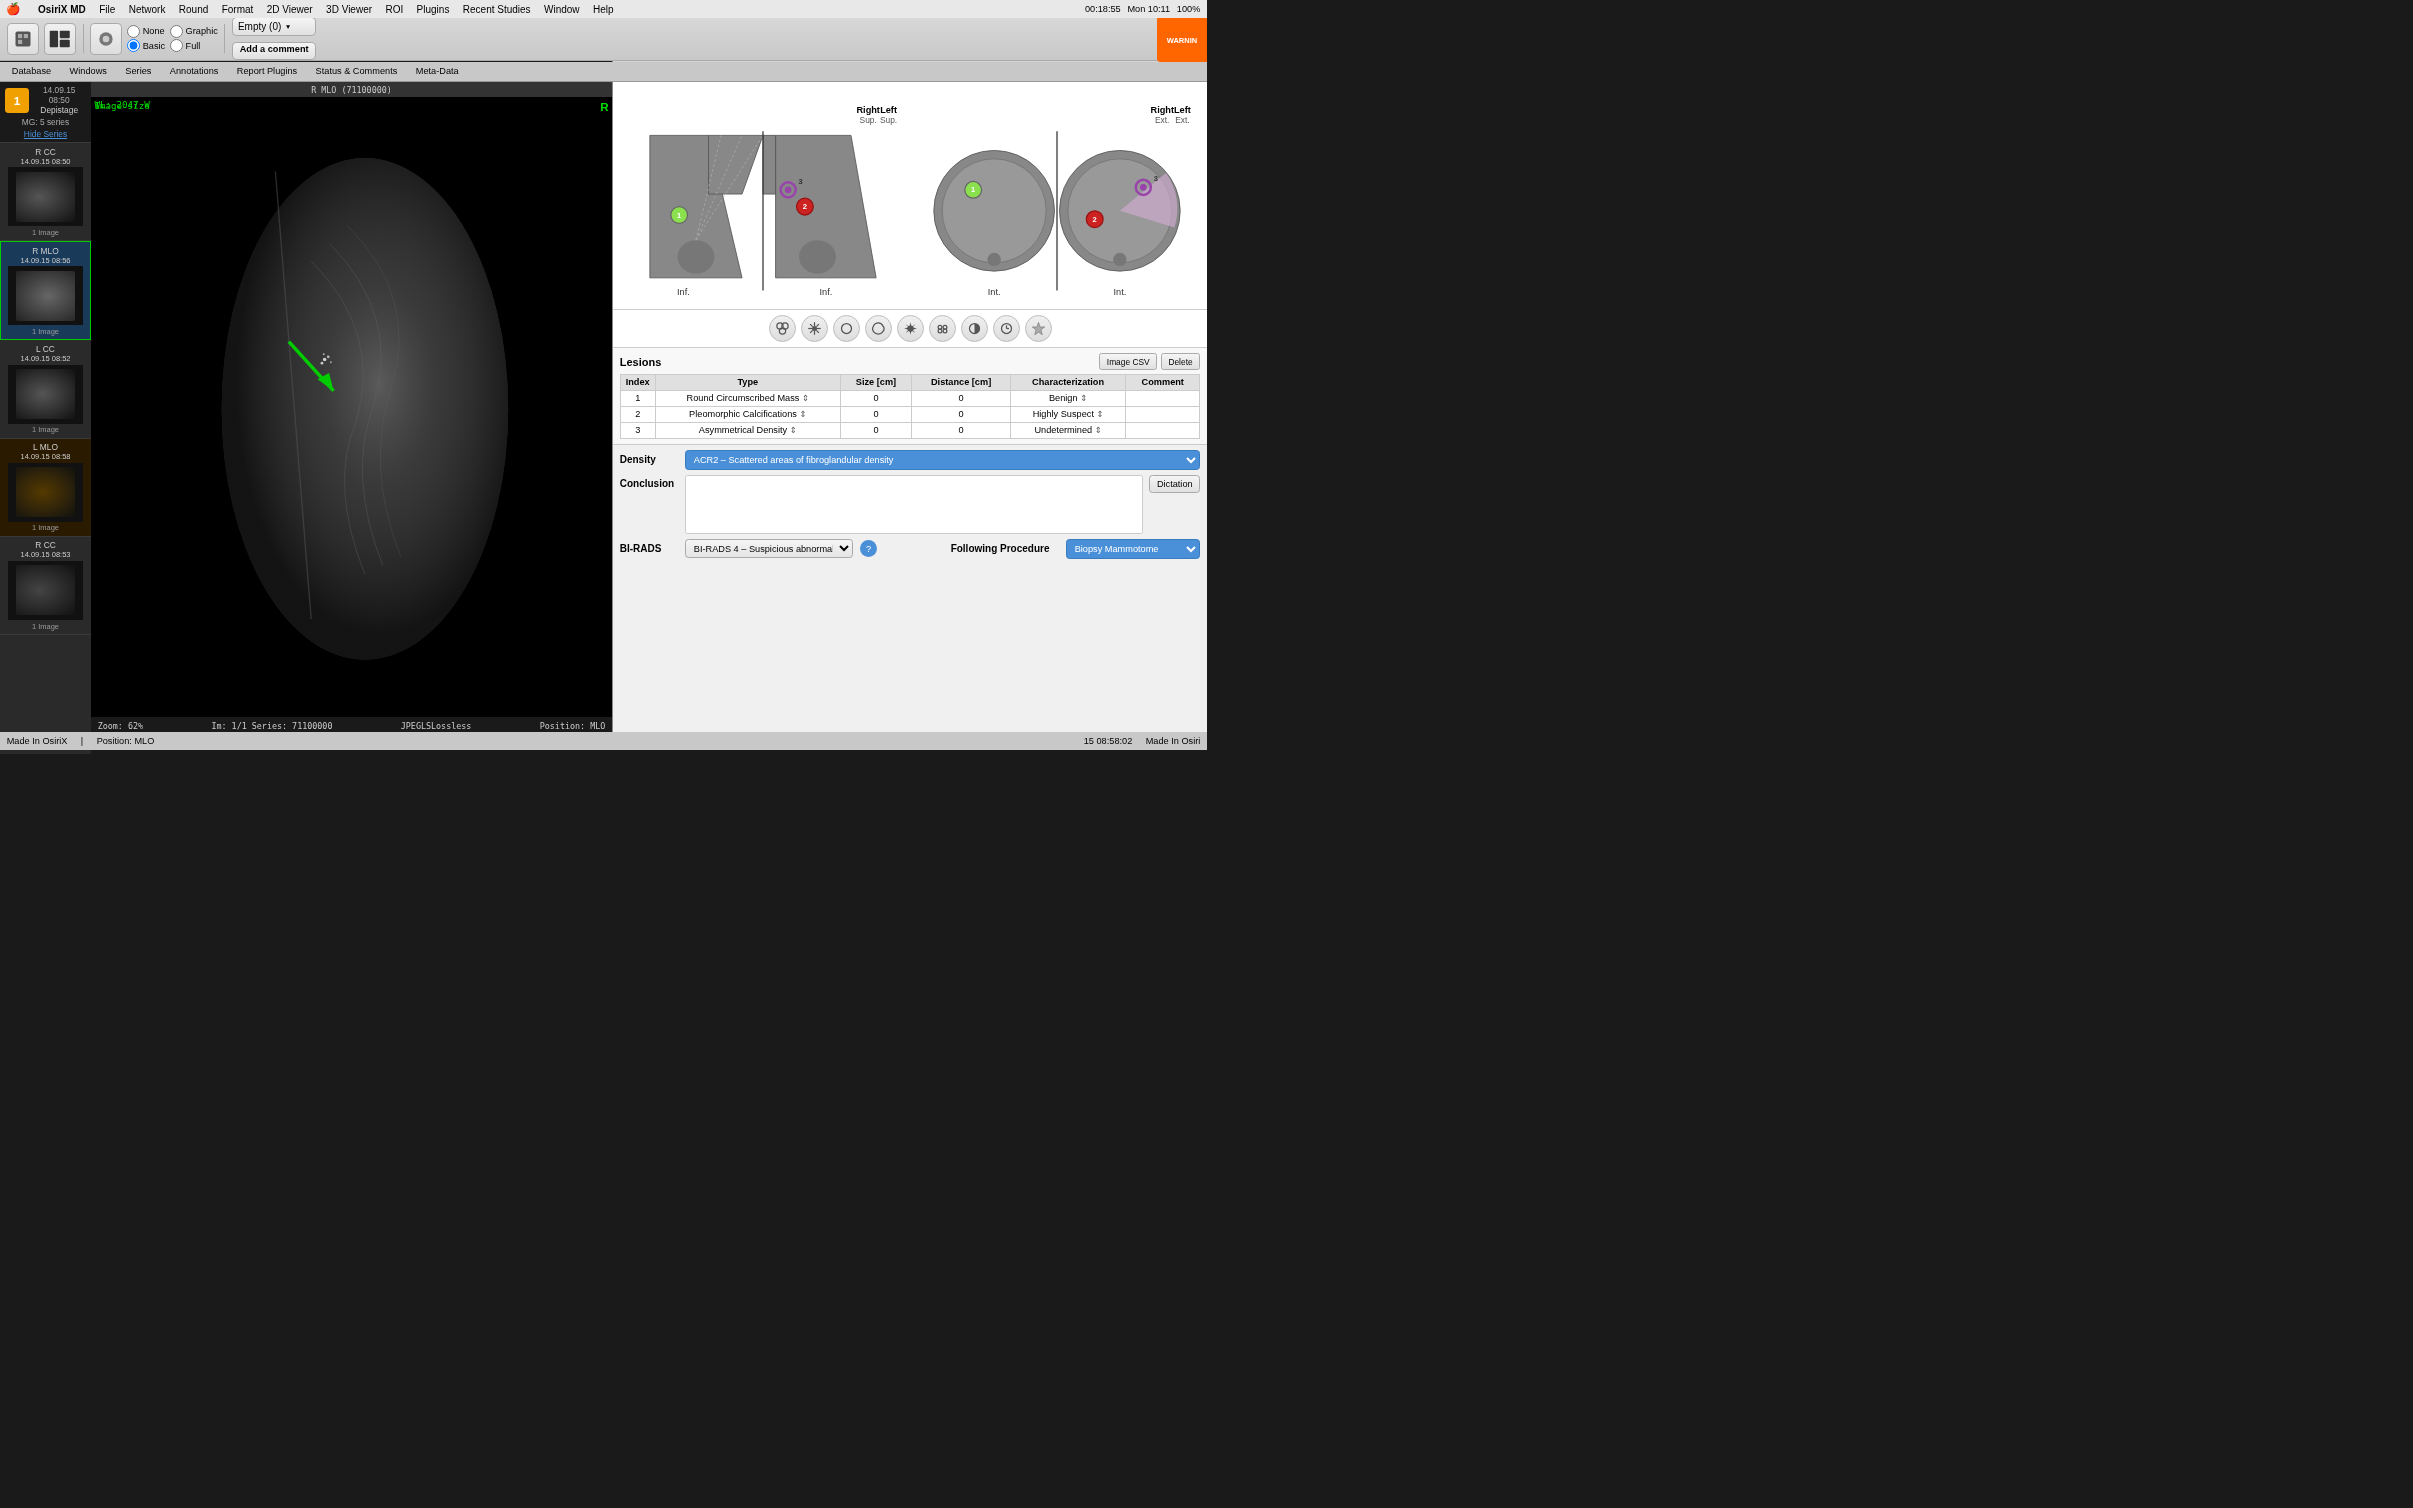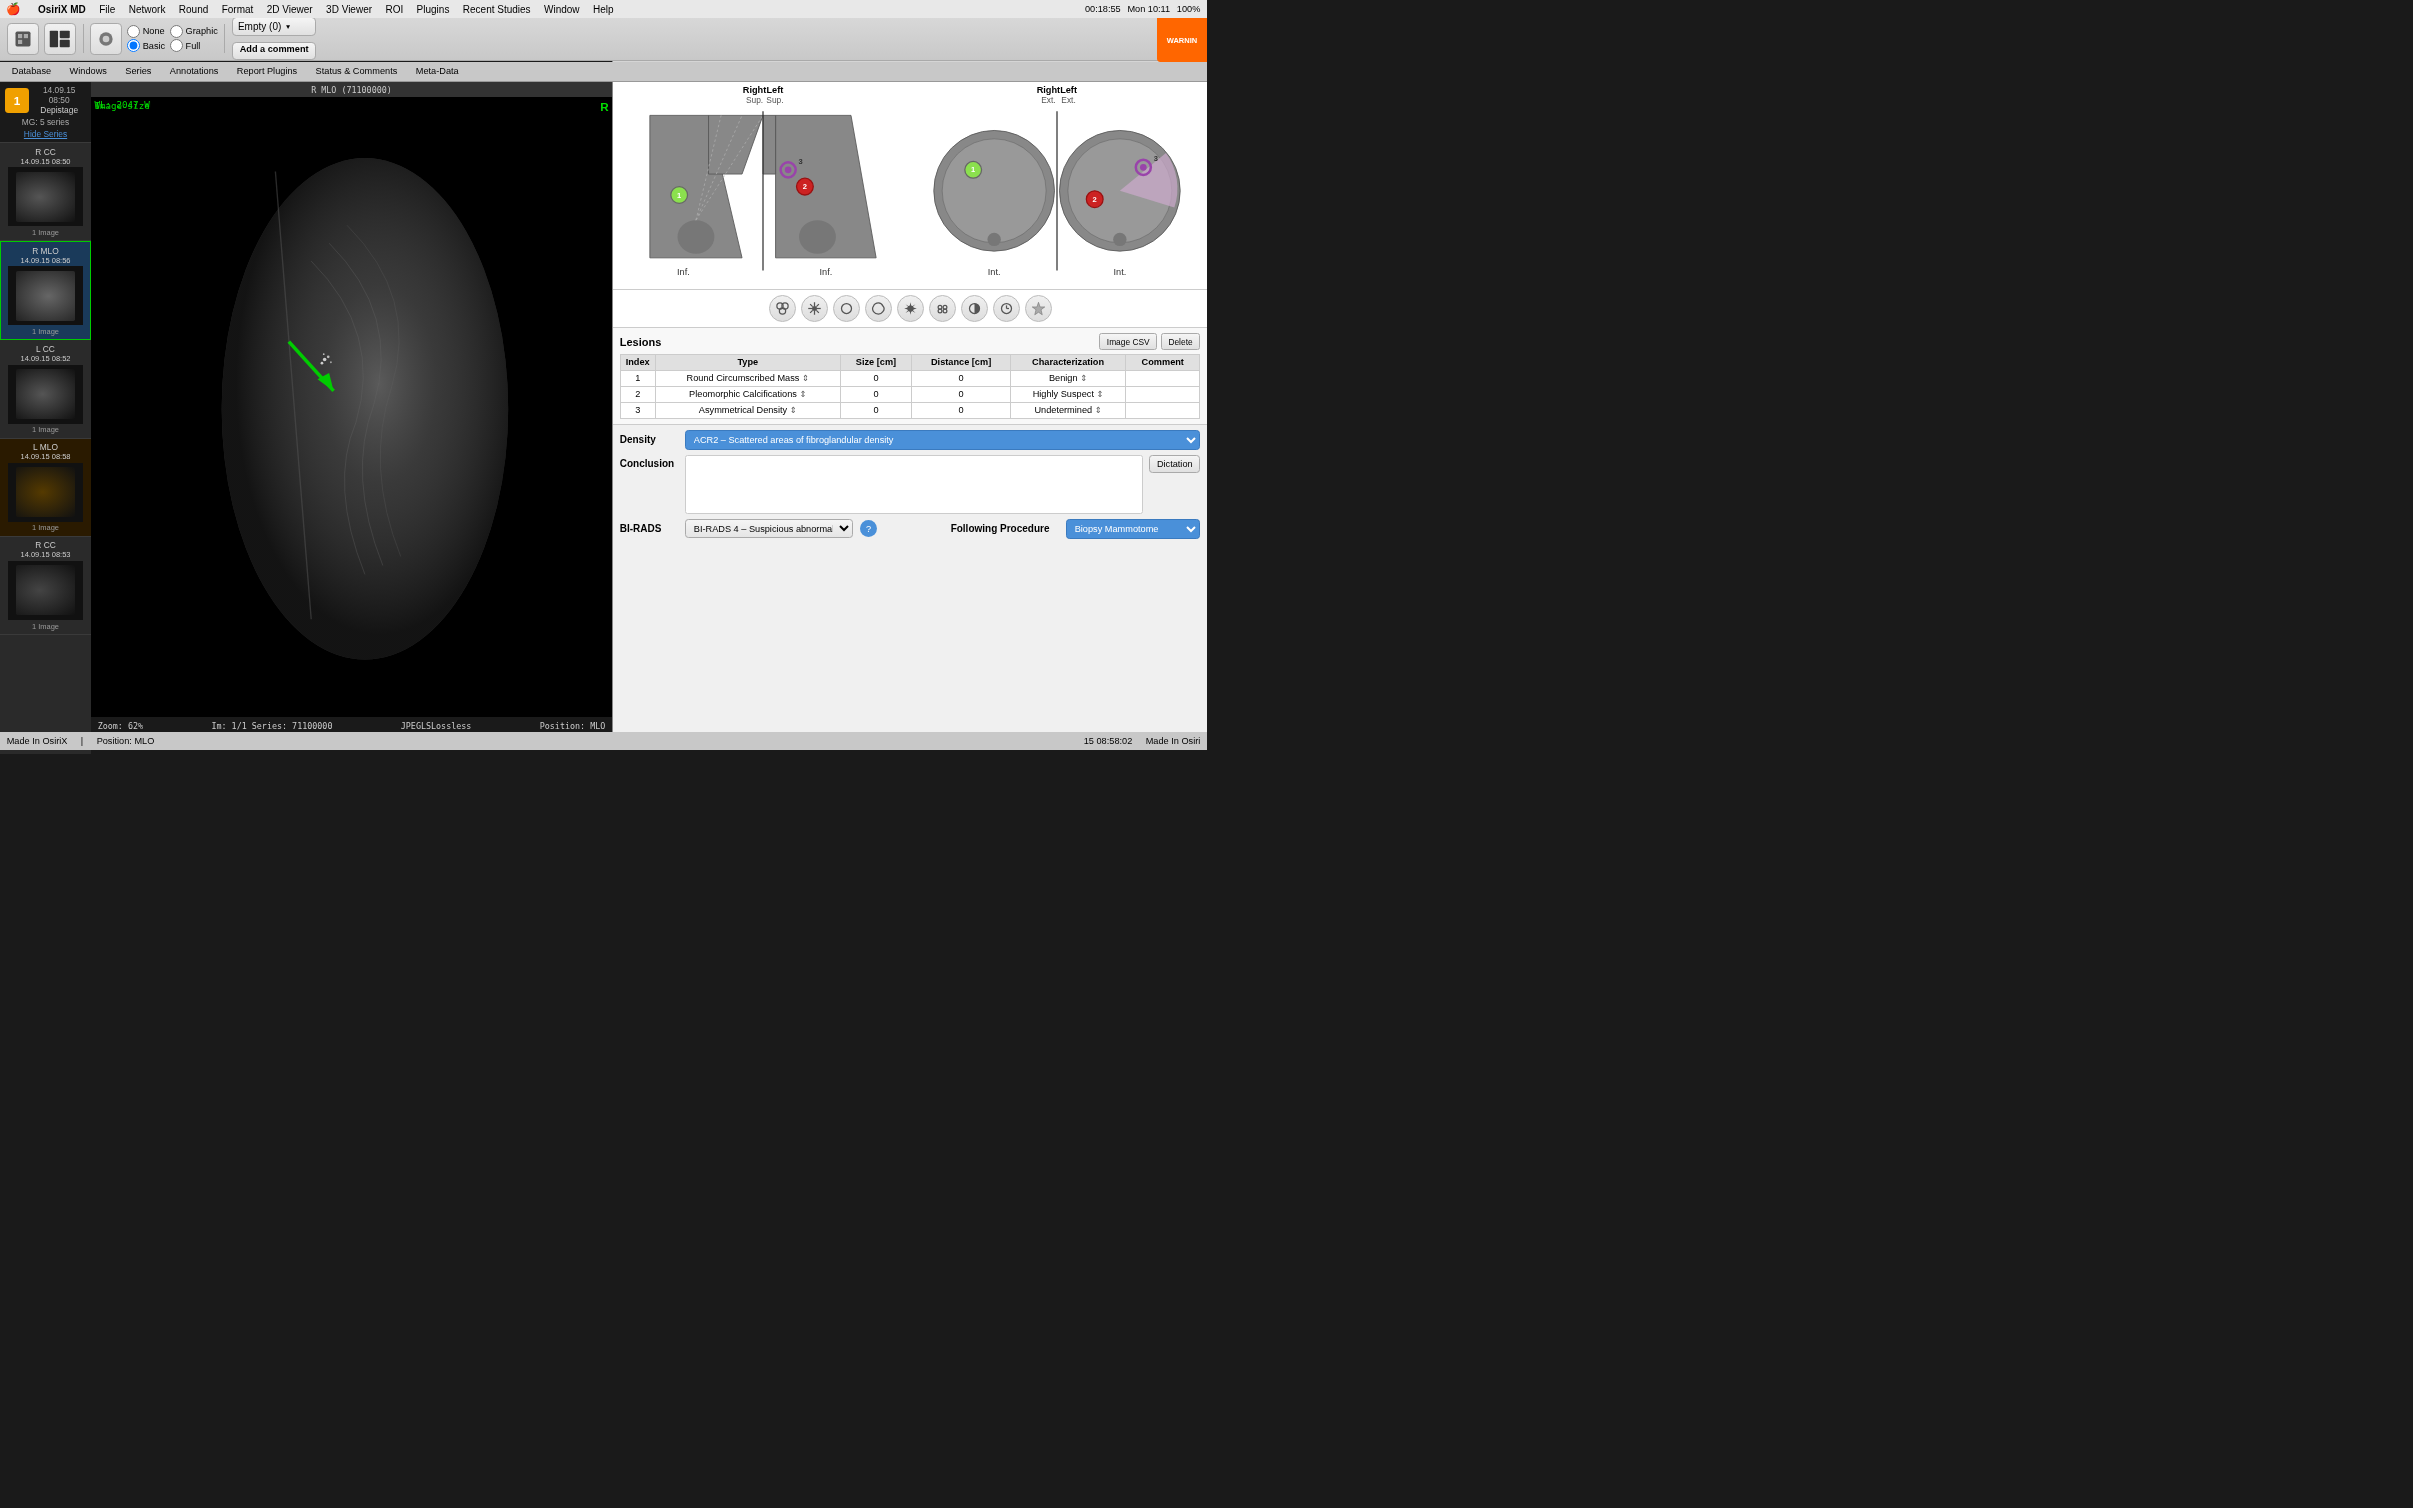--- a/index.html
+++ b/index.html
@@ -299,22 +299,23 @@
     }
     .diagram-container {
       display: flex;
       flex-direction: column;
       align-items: center;
       width: 268px;
     }
     .diagram-views-labels {
       display: flex;
       width: 100%;
-      justify-content: center;
+      justify-content: flex-end;
       margin-bottom: 1.7px;
+      margin-top: 20px;
     }
     .view-label { font-size: 9.2px; font-weight: 600; }
     .view-sublabel { font-size: 8.4px; color: #555; }
 
     
     .icon-bar {
       display: flex;
       justify-content: center;
       gap: 5px;
       padding: 5px 0;

